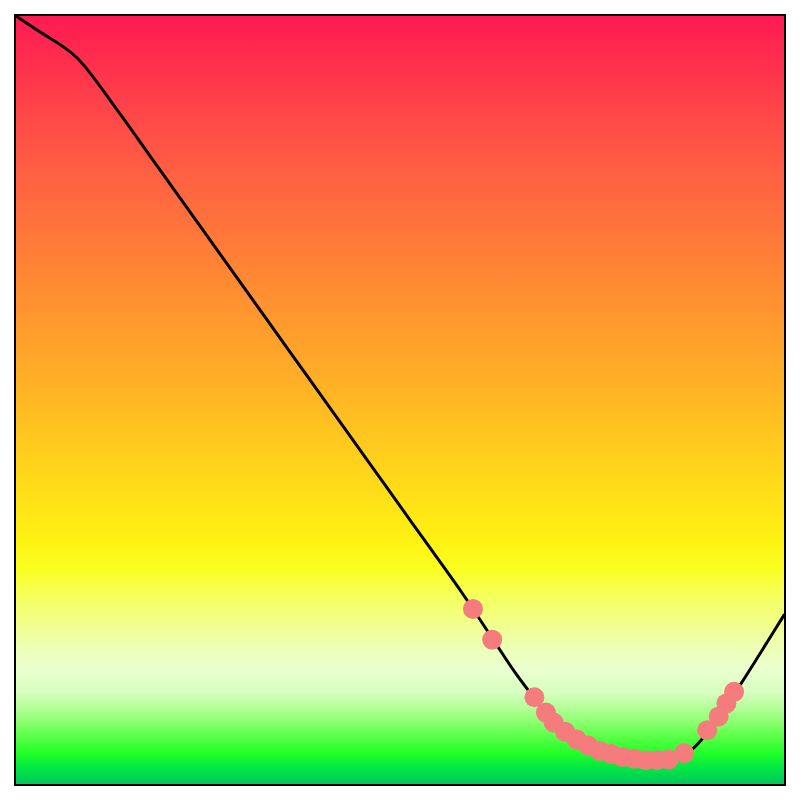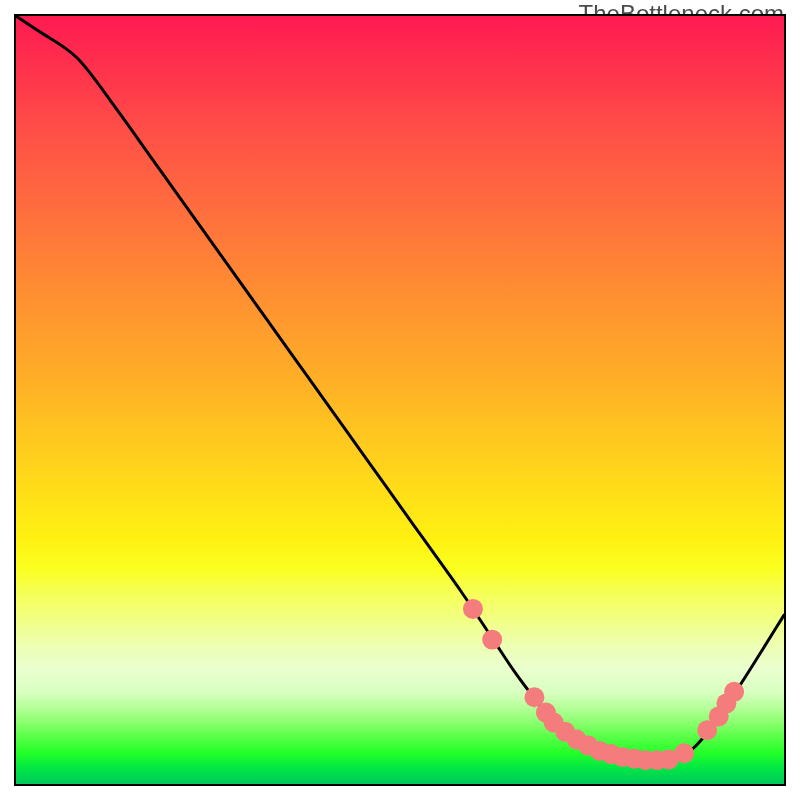--- a/index.html
+++ b/index.html
@@ -71,21 +71,20 @@
     font-weight: 400;
     color: #4b4b4b;
     user-select: none;
   }
 </style>
 </head>
 <body>
 
 <div class="chart-container">
 
-  <div class="watermark">TheBottleneck.com</div>
 
   <div class="plot-area">
     <div class="gradient-bg"></div>
     <svg class="curve-svg" viewBox="0 0 768 768" preserveAspectRatio="none">
       <path id="curve-path" fill="none" stroke="#000000" stroke-width="3" stroke-linejoin="round" stroke-linecap="round" d="M 0,0 C 3.84,2.5600000000000023 12.799999999999999,8.320000000000011 23.04,15.360000000000014 C 33.28,22.400000000000016 48.63999999999999,29.44000000000002 61.44,42.24000000000001 C 74.24,55.04 87.04,74.87999999999998 99.84,92.15999999999997 C 112.64,109.43999999999996 125.44000000000001,127.99999999999994 138.24,145.91999999999996 C 151.04000000000002,163.83999999999997 163.84,181.76000000000008 176.64000000000001,199.68000000000006 C 189.44000000000003,217.60000000000005 202.24,235.51999999999995 215.04000000000002,253.43999999999994 C 227.84000000000003,271.35999999999996 240.64,289.28000000000003 253.44,307.20000000000005 C 266.24,325.12000000000006 279.04,343.03999999999996 291.84000000000003,360.96 C 304.64000000000004,378.88 317.44,396.79999999999995 330.24,414.71999999999997 C 343.04,432.64 355.84,450.56 368.64,468.48 C 381.44,486.40000000000003 394.24,504.32 407.04,522.24 C 419.84000000000003,540.16 433.91999999999996,559.36 445.43999999999994,576 C 456.9599999999999,592.64 467.19999999999993,608.6399999999999 476.15999999999997,622.0799999999999 C 485.12,635.52 491.52000000000004,645.76 499.20000000000005,656.64 C 506.88000000000005,667.52 515.84,679.04 522.24,687.36 C 528.64,695.6800000000001 532.4799999999999,701.184 537.5999999999999,706.56 C 542.7199999999999,711.9359999999999 546.5600000000001,715.52 552.96,719.616 C 559.36,723.712 568.32,727.9359999999999 576,731.136 C 583.68,734.336 591.3599999999999,736.768 599.04,738.816 C 606.72,740.864 615.6800000000001,742.4 622.08,743.424 C 628.48,744.448 632.3199999999999,744.96 637.4399999999999,744.96 C 642.56,744.96 646.4,745.3439999999999 652.8,743.424 C 659.1999999999999,741.504 668.1600000000001,739.5840000000001 675.84,733.44 C 683.52,727.296 689.9200000000001,718.7199999999999 698.88,706.56 C 707.8399999999999,694.4 718.0799999999999,678.4 729.5999999999999,660.48 C 741.1199999999999,642.5600000000001 761.6,609.28 768,599.04"></path>
       <g id="markers-group">
           <circle cx="456.96" cy="592.896" r="9.984000000000002" fill="#f47c7c"></circle>
           <circle cx="476.15999999999997" cy="623.616" r="9.984000000000002" fill="#f47c7c"></circle>
           <circle cx="518.4000000000001" cy="681.216" r="9.984000000000002" fill="#f47c7c"></circle>
           <circle cx="529.92" cy="696.576" r="9.984000000000002" fill="#f47c7c"></circle>

